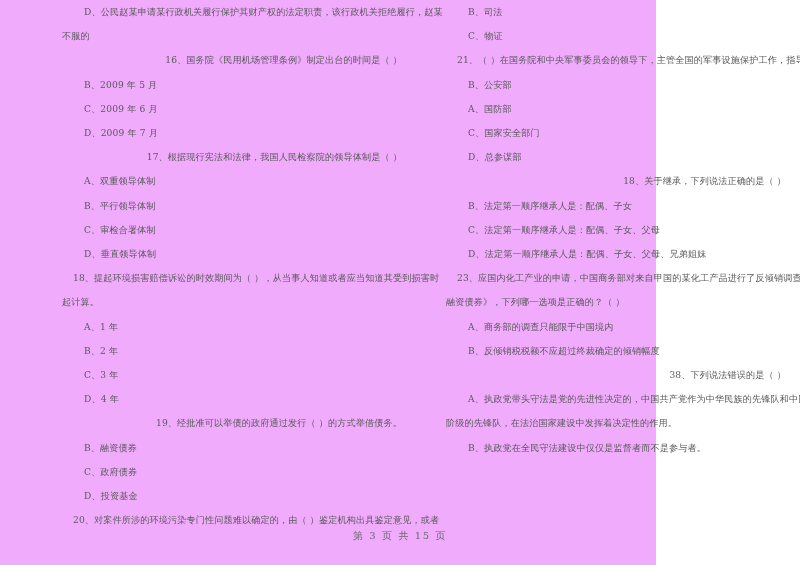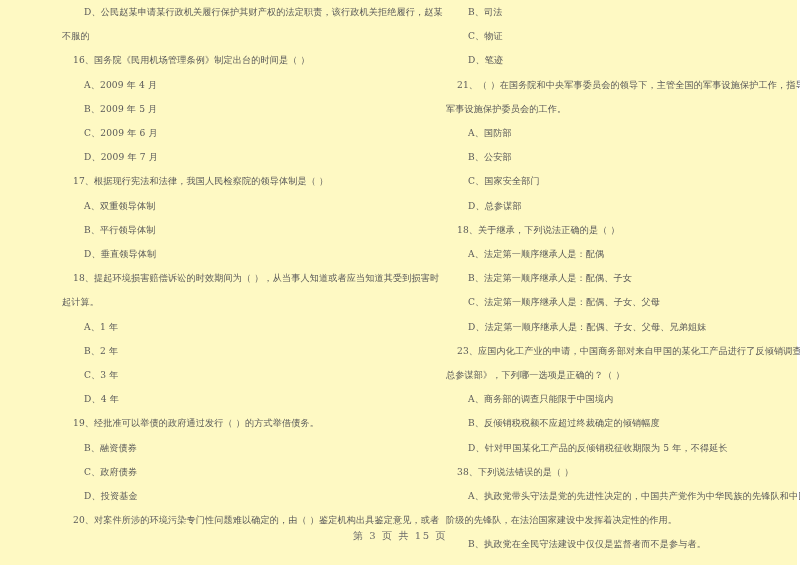--- a/index.html
+++ b/index.html
@@ -10,23 +10,23 @@
   body {
     width: 800px;
     height: 565px;
     overflow: hidden;
     font-family: "DejaVu Serif", "Liberation Serif", serif;
     color: #595959;
     -webkit-font-smoothing: none;
   }
   .page {
     position: relative;
-    width: 797px;
+    width: 656px;
     height: 565px;
-    background: #fef9c3;
+    background: #f0abfc;
   }
   .columns {
     position: absolute;
     left: 0;
     top: 0;
     width: 800px;
     display: flex;
     flex-direction: row;
     align-items: flex-start;
   }
@@ -46,20 +46,21 @@
     text-indent: 0;
   }
   .q-cont {
     text-indent: 0;
   }
   .q-opt {
     padding-left: 22px;
   }
   .q-stem-indent {
     padding-left: 11px;
+    text-align: right;
   }
   .footer {
     position: absolute;
     left: 0;
     top: 529px;
     width: 800px;
     text-align: center;
     font-size: 10px;
     letter-spacing: 1.6px;
     color: #6b6b6b;
@@ -69,61 +70,57 @@
 <body>
 
 <div class="page">
 
   <div class="columns">
 
     <div class="col col-left" id="col-left">
         <div class="q-line q-opt">D、公民赵某申请某行政机关履行保护其财产权的法定职责，该行政机关拒绝履行，赵某</div>
         <div class="q-line q-cont">不服的</div>
         <div class="q-line q-stem q-stem-indent">16、国务院《民用机场管理条例》制定出台的时间是（        ）</div>
-        <div class="q-line q-opt">A、2009 年 4 月</div>
         <div class="q-line q-opt">B、2009 年 5 月</div>
         <div class="q-line q-opt">C、2009 年 6 月</div>
         <div class="q-line q-opt">D、2009 年 7 月</div>
         <div class="q-line q-stem q-stem-indent">17、根据现行宪法和法律，我国人民检察院的领导体制是（        ）</div>
         <div class="q-line q-opt">A、双重领导体制</div>
         <div class="q-line q-opt">B、平行领导体制</div>
+        <div class="q-line q-opt">C、审检合署体制</div>
         <div class="q-line q-opt">D、垂直领导体制</div>
         <div class="q-line q-stem q-stem-indent">18、提起环境损害赔偿诉讼的时效期间为（        ），从当事人知道或者应当知道其受到损害时</div>
         <div class="q-line q-cont">起计算。</div>
         <div class="q-line q-opt">A、1 年</div>
         <div class="q-line q-opt">B、2 年</div>
         <div class="q-line q-opt">C、3 年</div>
         <div class="q-line q-opt">D、4 年</div>
         <div class="q-line q-stem q-stem-indent">19、经批准可以举债的政府通过发行（        ）的方式举借债务。</div>
         <div class="q-line q-opt">B、融资债券</div>
         <div class="q-line q-opt">C、政府债券</div>
         <div class="q-line q-opt">D、投资基金</div>
         <div class="q-line q-stem q-stem-indent">20、对案件所涉的环境污染专门性问题难以确定的，由（        ）鉴定机构出具鉴定意见，或者</div>
       </div>
 
     <div class="col col-right" id="col-right">
         <div class="q-line q-opt">B、司法</div>
         <div class="q-line q-opt">C、物证</div>
-        <div class="q-line q-opt">D、笔迹</div>
         <div class="q-line q-stem q-stem-indent">21、（        ）在国务院和中央军事委员会的领导下，主管全国的军事设施保护工作，指导</div>
-        <div class="q-line q-cont">军事设施保护委员会的工作。</div>
+        <div class="q-line q-opt">B、公安部</div>
         <div class="q-line q-opt">A、国防部</div>
-        <div class="q-line q-opt">B、公安部</div>
         <div class="q-line q-opt">C、国家安全部门</div>
         <div class="q-line q-opt">D、总参谋部</div>
         <div class="q-line q-stem q-stem-indent">18、关于继承，下列说法正确的是（        ）</div>
-        <div class="q-line q-opt">A、法定第一顺序继承人是：配偶</div>
         <div class="q-line q-opt">B、法定第一顺序继承人是：配偶、子女</div>
         <div class="q-line q-opt">C、法定第一顺序继承人是：配偶、子女、父母</div>
         <div class="q-line q-opt">D、法定第一顺序继承人是：配偶、子女、父母、兄弟姐妹</div>
         <div class="q-line q-stem q-stem-indent">23、应国内化工产业的申请，中国商务部对来自甲国的某化工产品进行了反倾销调查。依《反</div>
-        <div class="q-line q-cont">总参谋部》，下列哪一选项是正确的？（        ）</div>
+        <div class="q-line q-cont">融资债券》，下列哪一选项是正确的？（        ）</div>
         <div class="q-line q-opt">A、商务部的调查只能限于中国境内</div>
         <div class="q-line q-opt">B、反倾销税税额不应超过终裁确定的倾销幅度</div>
-        <div class="q-line q-opt">D、针对甲国某化工产品的反倾销税征收期限为 5 年，不得延长</div>
         <div class="q-line q-stem q-stem-indent">38、下列说法错误的是（        ）</div>
         <div class="q-line q-opt">A、执政党带头守法是党的先进性决定的，中国共产党作为中华民族的先锋队和中国工人</div>
         <div class="q-line q-cont">阶级的先锋队，在法治国家建设中发挥着决定性的作用。</div>
         <div class="q-line q-opt">B、执政党在全民守法建设中仅仅是监督者而不是参与者。</div>
       </div>
 
   </div>
 
   <div class="footer">第 3 页 共 15 页</div>
 

